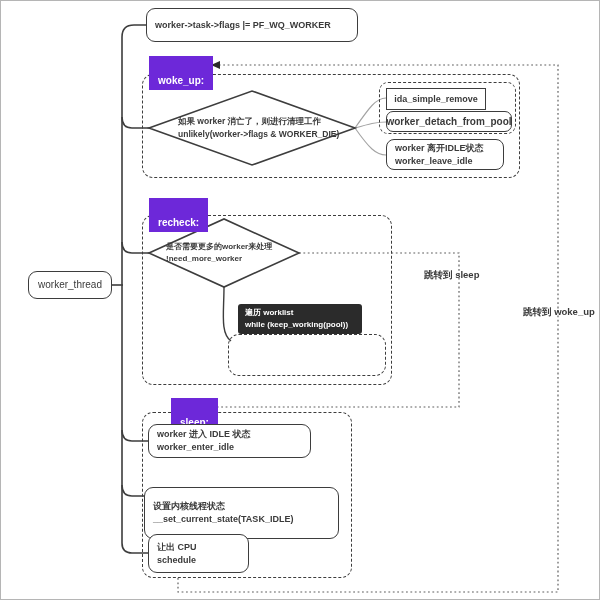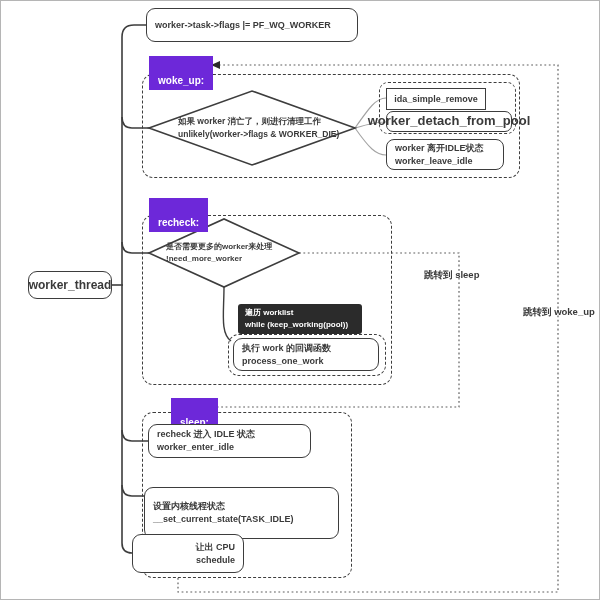--- a/index.html
+++ b/index.html
@@ -26,21 +26,21 @@
   }
   .dark-box {
     position:absolute; background:#2b2b2b; color:#fff; font-size:8px; font-weight:700;
     padding:3px 7px; border-radius:3px; line-height:1.5; box-sizing:border-box;
   }
   .dark-box span { display:block; white-space:nowrap; }
   .diamond-text {
     position:absolute; font-size:8.5px; font-weight:600; line-height:1.5; white-space:nowrap;
   }
   .jump-label { position:absolute; font-size:9.5px; font-weight:600; white-space:nowrap; }
-  .wt { font-size:12px; font-weight:700;text-align:center; }
+  .wt { font-size:10px; font-weight:400;text-align:center; }
 </style>
 </head>
 <body>
 
 <div class="canvas">
 
   <svg class="lines" viewBox="0 0 600 600" fill="none">
 
     <path d="M299,253 H459 V407 H205" stroke="#5f5f5f" stroke-width="1.2" stroke-dasharray="1.8,2.6"></path>
     <path d="M178,578 V592 H558 V65 H220" stroke="#5f5f5f" stroke-width="1.2" stroke-dasharray="1.8,2.6"></path>
@@ -81,52 +81,48 @@
   </div>
 
   <div class="dark-label" style="left:149px; top:56px;">woke_up:</div>
   <div class="diamond-text" style="left:178px; top:115px;">
     <span style="display:block;">如果 worker 消亡了，则进行清理工作</span>
     <span style="display:block;">unlikely(worker-&gt;flags &amp; WORKER_DIE)</span>
   </div>
   <div class="node center" style="left:386px; top:88px; width:100px; height:20px; border-radius:0; padding:10px 6px;">
     <span>ida_simple_remove</span>
   </div>
-  <div class="node center" style="left:386px; top:111px; width:126px; height:21px; border-radius:7px; padding:2px 5px; font-size:13px;">
+  <div class="node center" style="left:386px; top:111px; width:126px; height:21px; border-radius:7px; padding:2px 5px; font-size:10px;">
     <span>worker_detach_from_pool</span>
   </div>
   <div class="node" style="left:386px; top:139px; width:118px; height:31px; border-radius:8px;">
     <span>worker 离开IDLE状态</span>
     <span>worker_leave_idle</span>
   </div>
 
   <div class="dark-label" style="left:149px; top:198px;">recheck:</div>
   <div class="diamond-text" style="left:166px; top:241px; font-size:8px;">
     <span style="display:block;">是否需要更多的worker来处理</span>
     <span style="display:block;">!need_more_worker</span>
   </div>
   <div class="dark-box" style="left:238px; top:304px; width:124px; height:30px;">
     <span>遍历 worklist</span>
     <span>while (keep_working(pool))</span>
   </div>
-  <div class="node" style="left:233px; top:338px; width:146px; height:33px;">
-    <span>执行 work 的回调函数</span>
-    <span>process_one_work</span>
-  </div>
 
   <div class="dark-label" style="left:151px; top:398px;margin-left:20px;">sleep:</div>
   <div class="node" style="left:148px; top:424px; width:163px; height:34px;">
-    <span>recheck 进入 IDLE 状态</span>
+    <span>worker 进入 IDLE 状态</span>
     <span>worker_enter_idle</span>
   </div>
   <div class="node" style="left:144px; top:479px; width:195px; height:52px;margin-top:8px;">
     <span>设置内核线程状态</span>
     <span>__set_current_state(TASK_IDLE)</span>
   </div>
-  <div class="node" style="left:132px; top:534px; width:112px; height:39px;text-align:right;">
+  <div class="node" style="left:148px; top:534px; width:101px; height:39px;">
     <span>让出 CPU</span>
     <span>schedule</span>
   </div>
 
   <div class="jump-label" style="left:424px; top:269px;">跳转到 sleep</div>
   <div class="jump-label" style="left:523px; top:306px;">跳转到 woke_up</div>
 
 </div>
 
 </body></html>

